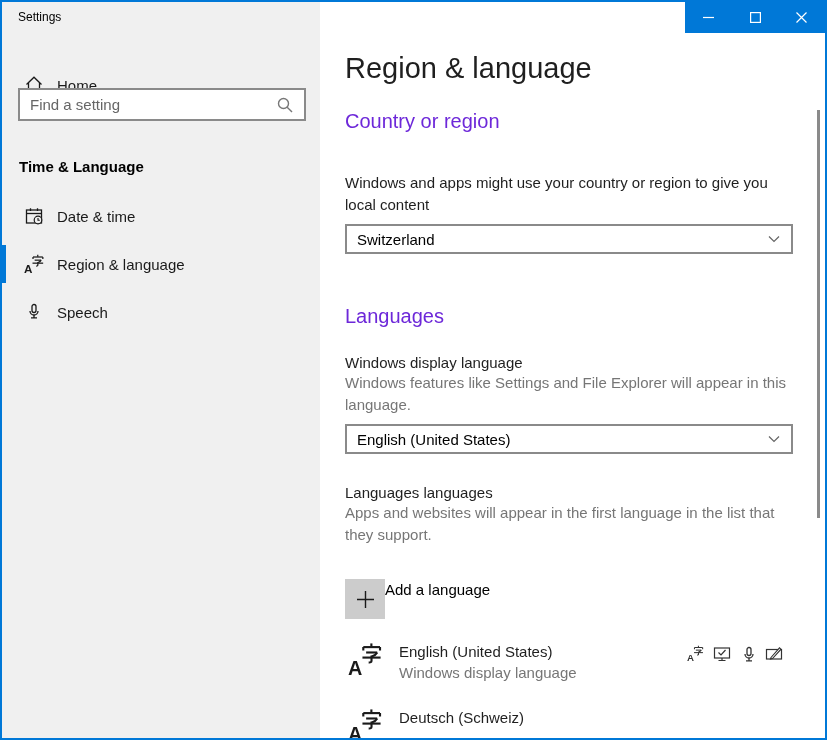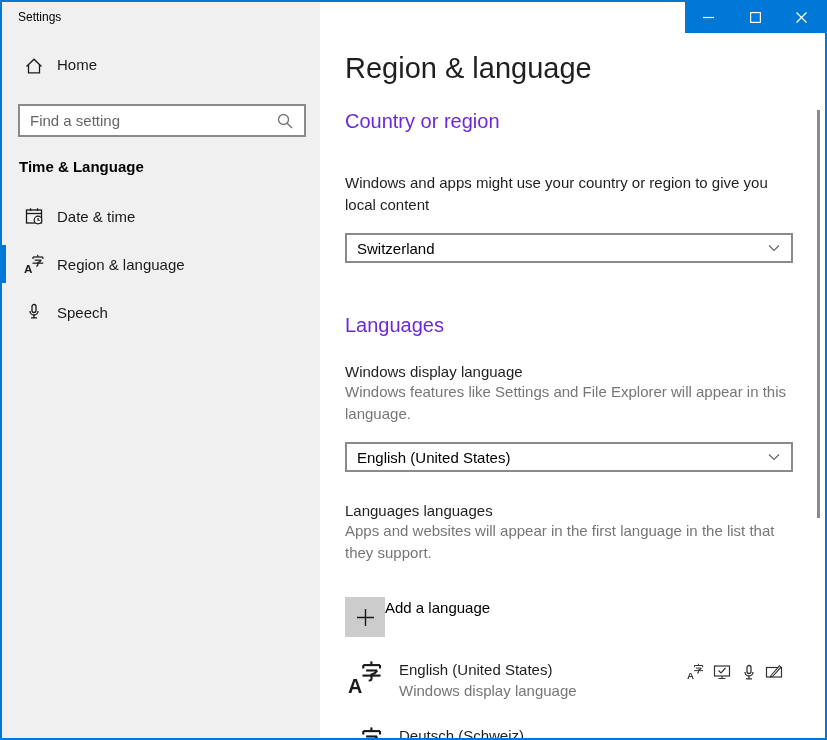--- a/index.html
+++ b/index.html
@@ -10,26 +10,26 @@
   }
   
   .sidebar {
     position:absolute; left:0; top:0; bottom:0; width:318px;
     background:#f0f0f0;
     text-decoration:underline;
   }
   .app-title { position:absolute; left:16px; top:8px; font-size:12px; color:#000; }
   .home-item {
     position:absolute; left:0; top:54px; width:100%; height:38px;
-    display:flex; align-items:flex-start; padding-left:22px; cursor:default;
+    display:flex; align-items:flex-end; padding-left:22px; cursor:default;
   }
   .home-item .nav-icon { width:20px; height:20px; color:#1a1a1a; }
   .home-item .nav-label { margin-left:13px; font-size:15px; color:#1a1a1a; }
   .search-box {
-    position:absolute; left:16px; top:102px; width:288px; height:33px;
+    position:absolute; left:16px; top:86px; width:288px; height:33px;
     background:#fff; border:2px solid #8a8a8a;
     display:flex; align-items:center;
   }
   .search-box input {
     flex:1; border:none; outline:none; background:transparent;
     font-size:15px; color:#333; padding-left:10px;
     font-family:"Liberation Sans","DejaVu Sans",sans-serif;
   }
   .search-box input::placeholder { color:#666; opacity:1; }
   .search-glyph { width:18px; height:18px; margin-right:10px; color:#777; flex:0 0 auto; }
@@ -64,21 +64,21 @@
     background:#fff; padding:50px 34px 0 25px;
   }
   .page-title { font-size:29px; font-weight:300; color:#1f1f1f; letter-spacing:0; }
   .section-title { font-size:20px; font-weight:400; color:#6d28d9; }
   .country-title { margin-top:25px; }
   .desc { font-size:15px; line-height:22px; white-space:pre-line; }
   .desc.dark { color:#1f1f1f; margin-top:39px; }
   .desc.gray { color:#767676; margin-top:1px; }
   .field-label { font-size:15px; color:#1f1f1f; }
   .select-box {
-    width:448px; height:30px; margin-top:17px;
+    width:448px; height:30px; margin-top:8px;
     border:2px solid #8a8a8a; background:#fff;
     display:flex; align-items:center; cursor:default;
   }
   .select-value { flex:1; font-size:15px; color:#000; padding-left:10px; white-space:nowrap; }
   .select-chevron { width:14px; height:14px; margin-right:10px; color:#666; flex:0 0 auto; }
   .languages-title { margin-top:51px; }
   .display-lang-label { margin-top:26px; }
   .preferred-label { margin-top:30px; }
   .add-language {
     margin-top:33px; display:flex; align-items:flex-start; cursor:default;

